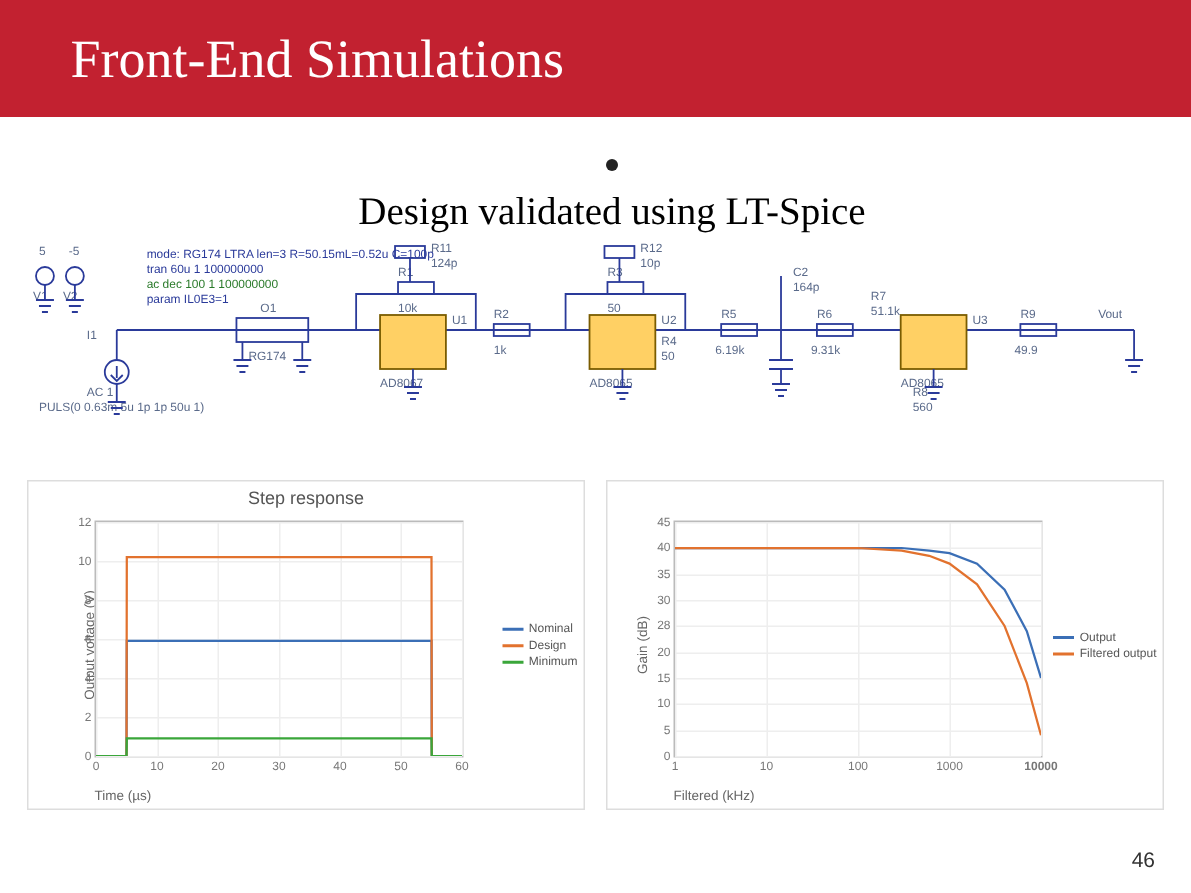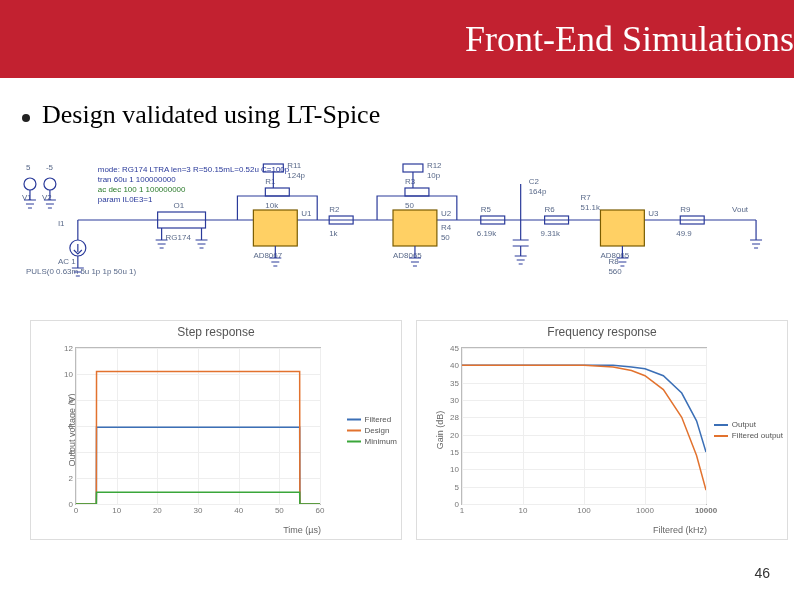--- a/index.html
+++ b/index.html
@@ -10,56 +10,57 @@
     font-family: "Times New Roman", serif;
     position: relative;
     overflow: hidden;
   }
   .title-bar {
     background: #c22130;
     width: 100%;
     height: 78px;
     display: flex;
     align-items: center;
-    justify-content: flex-end;
+    justify-content: flex-start;
     padding-left: 47px;
   }
   .title-bar h1 {
     color: #fff;
     font-weight: normal;
     font-size: 36px;
     font-family: "Times New Roman", serif;
   }
   .bullet-row {
     display: flex;
     align-items: center;
     margin-top: 22px;
     margin-left: 22px;
     gap: 12px;
+    flex-direction: column;
   }
   .bullet-dot {
     width: 8px; height: 8px; border-radius: 50%;
     background: #222;
     flex: 0 0 auto;
     margin-top: 6px;
   }
   .bullet-text {
     font-size: 26px;
     color: #000;
   }
   .schematic {
     position: absolute;
     left: 18px;
     top: 160px;
     width: 758px;
     height: 130px;
   }
   .charts {
     position: absolute;
-    left: 30px;
+    left: 18px;
     top: 320px;
     width: 758px;
     height: 220px;
     display: flex;
     gap: 14px;
   }
   .chart-box {
     flex: 1;
     border: 1px solid #ddd;
     position: relative;
@@ -91,21 +92,21 @@
     transform-origin: center;
     font-family: Arial, sans-serif;
     font-size: 9px;
     color: #666;
     white-space: nowrap;
   }
   .xlabel {
     position: absolute;
     left: 44px; right: 80px;
     bottom: 4px;
-    text-align: right;
+    text-align: left;
     font-family: Arial, sans-serif;
     font-size: 9px;
     color: #666;
   }
   .legend {
     position: absolute;
     right: 4px;
     top: 50%;
     transform: translateY(-50%);
     font-family: Arial, sans-serif;
@@ -293,34 +294,33 @@
         <div class="xtick" style="left: 244px;">60</div>
         <svg width="244" height="156" style="position: absolute; left: 0px; top: 0px;">
           <path d="M0 156 L20.333333333333332 156 L20.536666666666665 79.3 L223.66666666666666 79.3 L223.87 156 L244 156 " stroke="#3b6fb6" stroke-width="1.5" fill="none"></path>
           <path d="M0 156 L20.333333333333332 156 L20.536666666666665 23.400000000000006 L223.66666666666666 23.400000000000006 L223.87 156 L244 156 " stroke="#e2722e" stroke-width="1.5" fill="none"></path>
           <path d="M0 156 L20.333333333333332 156 L20.536666666666665 144.3 L223.66666666666666 144.3 L223.87 156 L244 156 " stroke="#3aa63a" stroke-width="1.5" fill="none"></path>
         </svg>
       </div>
     <div class="legend">
         <div class="legend-item">
           <div class="legend-sw" style="background: rgb(59, 111, 182);"></div>
-          <span>Filtered</span>
+          <span>Nominal</span>
         </div>
         <div class="legend-item">
           <div class="legend-sw" style="background: rgb(226, 114, 46);"></div>
           <span>Design</span>
         </div>
         <div class="legend-item">
           <div class="legend-sw" style="background: rgb(58, 166, 58);"></div>
           <span>Minimum</span>
         </div>
       </div>
   </div>
   <div class="chart-box">
-    <div class="chart-title">Frequency response</div>
     <div class="ylabel">Gain (dB)</div>
     <div class="xlabel">Filtered (kHz)</div>
     <div class="plot-area">
         <div class="grid-h" style="top: 156px;"></div>
         <div class="ytick" style="top: 156px;">0</div>
         <div class="grid-h" style="top: 138.667px;"></div>
         <div class="ytick" style="top: 138.667px;">5</div>
         <div class="grid-h" style="top: 121.333px;"></div>
         <div class="ytick" style="top: 121.333px;">10</div>
         <div class="grid-h" style="top: 104px;"></div>

